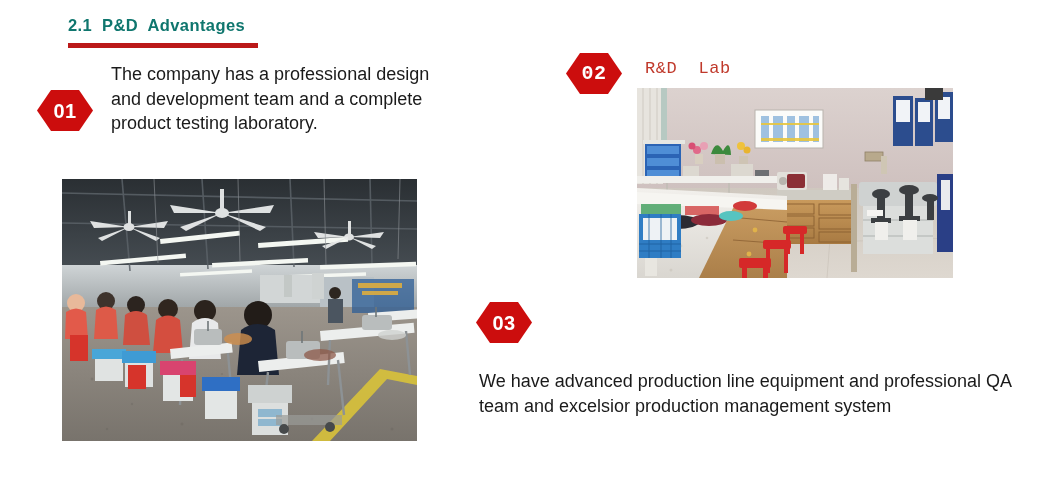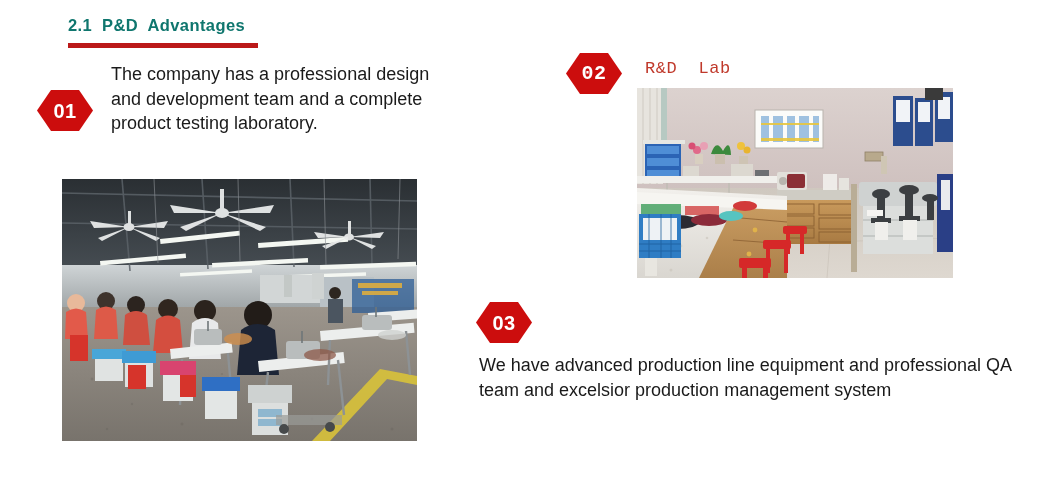--- a/index.html
+++ b/index.html
@@ -63,21 +63,21 @@
 
   
   .body-text {
     position: absolute;
     color: #1a1a1a;
     font-size: 18px;
     line-height: 24.5px;
     white-space: pre-line;
   }
   #text-01 { left: 111px; top: 62px;  width: 320px; }
-  #text-03 { left: 479px; top: 353px; width: 545px; }
+  #text-03 { left: 479px; top: 369px; width: 545px; }
 
   
   .lab-caption {
     position: absolute;
     left: 645px;
     top: 59px;
     font-family: Liberation Mono, monospace;
     font-size: 17px;
     color: #c0392b;
     letter-spacing: 0.5px;

